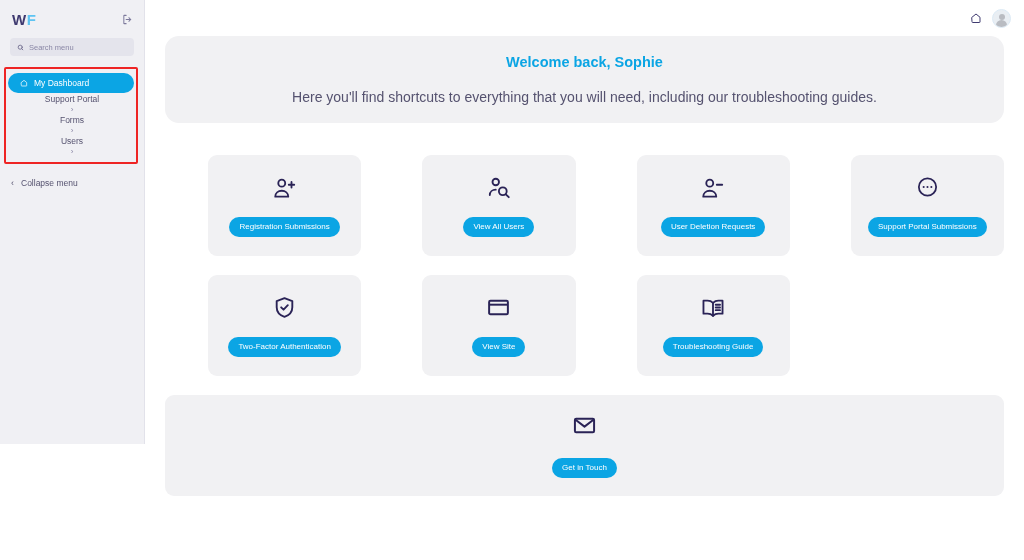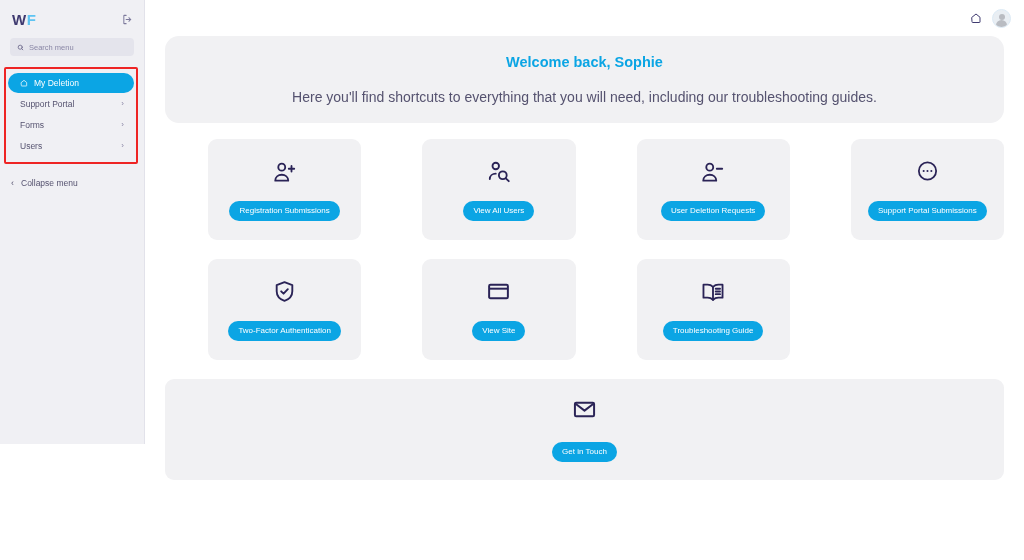--- a/index.html
+++ b/index.html
@@ -52,21 +52,21 @@
     height: 20px; display: flex; align-items: center;
     padding: 0 10px 0 12px; border-radius: 10px;
     font-size: 8.5px; color: #55526f; position: relative;
     margin-bottom: 1px;
   }
   .nav-item .lbl { flex: 1; }
   .nav-item.active { background: #0ba5e4; color: #ffffff; }
   .nav-item .home-ico { margin-right: 6px; display: flex; align-items: center; }
   .nav-item .chev { color: #8a87a6; font-size: 8px; line-height: 1; }
   .nav-sub { padding-left: 0; }
-  .nav-sub .nav-item { padding-left: 12px; }
+  .nav-sub .nav-item { padding-left: 12px; flex-direction: column; }
 
   .collapse {
     margin-top: 14px; padding-left: 11px;
     display: flex; align-items: center; gap: 7px;
     font-size: 8.5px; color: #55526f;
   }
   .collapse .chev-l { color: #55526f; font-size: 9px; line-height: 1; }
 
   
   .main { flex: 1; height: 560px; background: #ffffff; position: relative; }
@@ -88,21 +88,21 @@
   .avatar-inner { position: relative; width: 100%; height: 100%;
     display: flex; align-items: flex-end; justify-content: center; }
   .avatar .body {
     width: 11px; height: 7px; border-radius: 6px 6px 0 0; background: #b9bcc2;
   }
 
   .content { padding: 0 20px 0 20px; }
 
   .banner {
     background: #f1f1f3; border-radius: 14px;
-    height: 87px; margin-bottom: 16px;
+    height: 87px; margin-bottom: 32px;
     display: flex; flex-direction: column; align-items: center; justify-content: center;
     gap: 19px;
   }
   .banner h1 { font-size: 14.5px; color: #0ba5e4; font-weight: 700; }
   .banner p { font-size: 14px; color: #55526f; }
 
   .grid { display: grid; grid-template-columns: repeat(4, 1fr); gap: 18px; margin-bottom: 19px; }
   .card {
     background: #f1f1f3; border-radius: 9px; height: 101px;
     display: flex; flex-direction: column; align-items: center; justify-content: center;
@@ -152,21 +152,21 @@
       </div>
     </div>
 
     <div class="nav-highlight">
       <div class="nav-item active">
         <span class="home-ico">
           <svg width="8" height="8" viewBox="0 0 24 24" fill="none" stroke="#ffffff" stroke-width="2.2" stroke-linejoin="round" stroke-linecap="round">
             <path d="M4 10.5L12 4l8 6.5V20a1 1 0 0 1-1 1H5a1 1 0 0 1-1-1z"></path>
           </svg>
         </span>
-        <span class="lbl">My Deletion</span>
+        <span class="lbl">My Dashboard</span>
       </div>
 
       <div class="nav-sub">
         <div class="nav-item">
           <span class="lbl">Support Portal</span>
           <span class="chev">›</span>
         </div>
         <div class="nav-item">
           <span class="lbl">Forms</span>
           <span class="chev">›</span>

